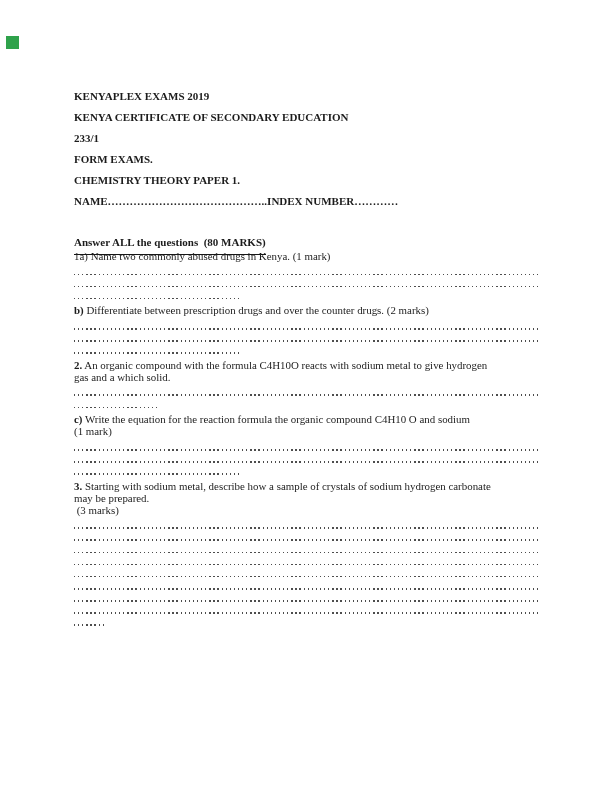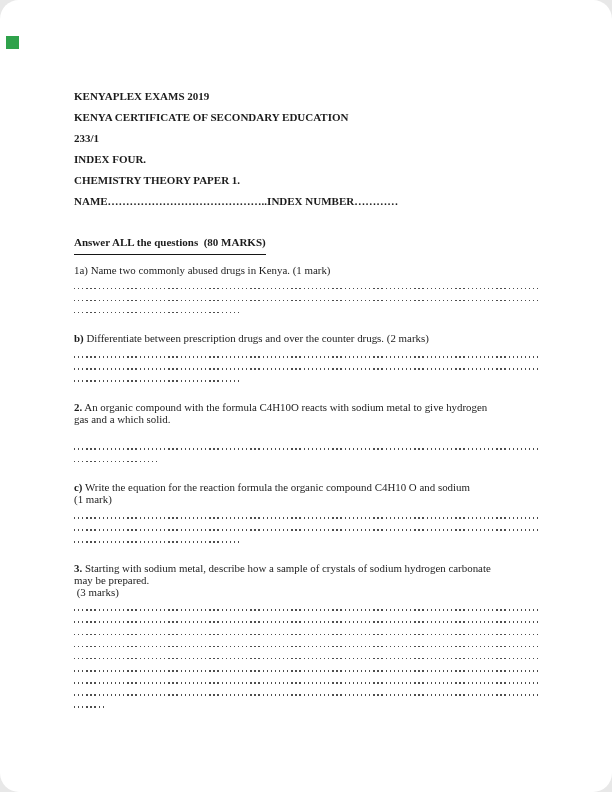--- a/index.html
+++ b/index.html
@@ -1,24 +1,24 @@
 <!DOCTYPE html>
 <html><head>
 <meta charset="utf-8">
 <style>
   html,body{margin:0;padding:0;background:#e8e8e8;}
   .page{position:relative;width:612px;height:792px;background:#ffffff;overflow:hidden;
-        font-family:"Liberation Serif","DejaVu Serif",serif;color:#1c1c1c;border-radius:19px;}
+        font-family:"Liberation Serif","DejaVu Serif",serif;color:#1c1c1c;}
   .logo{position:absolute;left:6px;top:36px;width:13px;height:13px;}
   .content{position:absolute;left:74px;top:86px;width:464px;}
   .hline{font-weight:bold;font-size:11px;line-height:21px;white-space:pre;}
   .heading-wrap{margin-top:22px;line-height:14px;height:14px;}
   .heading{display:inline-block;font-weight:bold;font-size:11px;line-height:12.5px;
            border-bottom:1.5px solid #161616;padding-bottom:5px;white-space:pre;}
-  .question{margin-top:16px;}
+  .question{margin-top:2px;}
   .qline{font-size:10.9px;line-height:12.1px;white-space:pre;}
   .bold{font-weight:bold;}
   .answers{margin-top:4px;}
   .dots{height:12.1px;position:relative;}
   .dots::after{content:"";position:absolute;left:0;top:7.5px;height:1.7px;
     background:repeating-linear-gradient(90deg,#4d4d4d 0 1.3px,transparent 1.3px 4.1px);}
   .dots[data-linetype="full"]::after{width:100%;}
   .dots[data-linetype="partial"]::after{width:166px;}
   .dots[data-linetype="short"]::after{width:85px;}
   .dots[data-linetype="tiny"]::after{width:33px;}
@@ -28,21 +28,21 @@
 
 <div class="page">
   <div class="logo" style="background:#2fa24b"></div>
 
   <div class="content">
 
     <div>
       <div class="hline">KENYAPLEX EXAMS 2019</div>
       <div class="hline">KENYA CERTIFICATE OF SECONDARY EDUCATION</div>
       <div class="hline">233/1</div>
-      <div class="hline">INDEX FOUR.</div>
+      <div class="hline">FORM EXAMS.</div>
       <div class="hline">CHEMISTRY THEORY PAPER 1.</div>
       <div class="hline">NAME……………………………………..INDEX NUMBER…………</div>
     </div>
 
     <div class="heading-wrap">
       <span class="heading">Answer ALL the questions  (80 MARKS)</span>
     </div>
 
     <div class="question">
       <div class="qline"><span class="bold"></span><span>1a) Name two commonly abused drugs in Kenya. (1 mark)</span></div>

